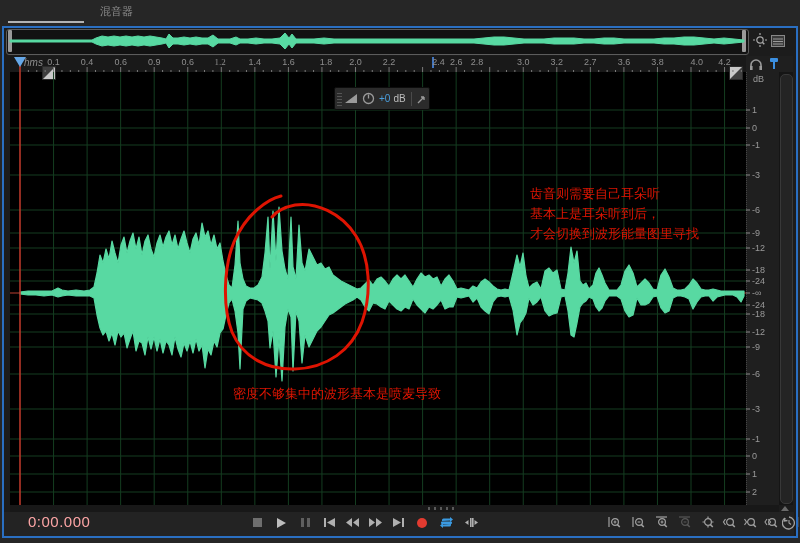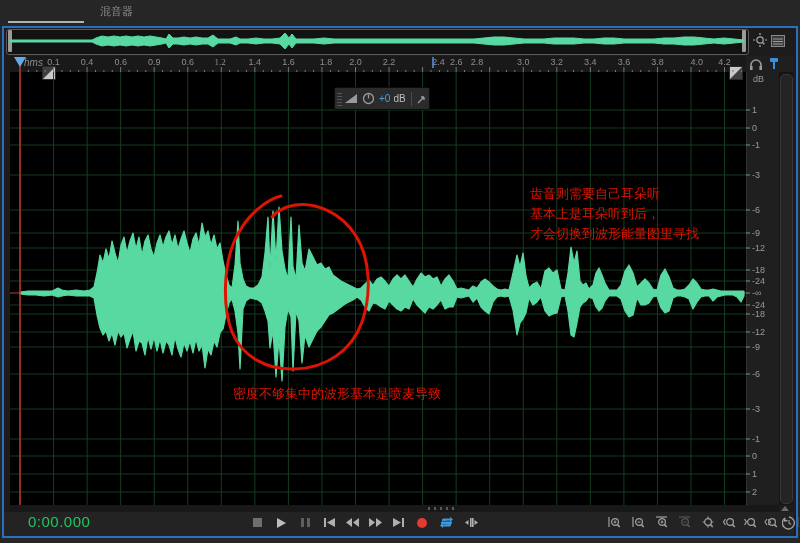--- a/index.html
+++ b/index.html
@@ -49,21 +49,21 @@
        border:1px solid #0c0c0c;border-radius:2px;display:flex;align-items:center;z-index:4;}
   .hud .grip{width:5px;height:15px;margin:0 3px 0 2px;
        background:repeating-linear-gradient(0deg,#555 0 1px,transparent 1px 3px);}
   .hud .val{color:#4a9edd;font-size:10px;margin-left:4px;}
   .hud .unit{color:#bdbdbd;font-size:10px;margin-left:3px;}
   .hud .sep{width:1px;height:14px;background:#4a4a4a;margin:0 5px;}
   
   .red-text{position:absolute;color:#de1402;font-size:13px;line-height:20px;white-space:nowrap;z-index:4;}
   
   .transportbar{position:absolute;left:4px;top:512px;width:790px;height:24px;background:#232323;}
-  .time-display{position:absolute;left:28px;top:513px;font-size:15px;color:#22c55e;letter-spacing:.5px;}
+  .time-display{position:absolute;left:28px;top:513px;font-size:15px;color:#fca5a5;letter-spacing:.5px;}
   .tbtn{position:absolute;top:514px;width:20px;height:17px;display:flex;align-items:center;
         justify-content:center;cursor:default;}
 </style>
 </head>
 <body>
 
 <div class="screen">
 
   <div class="tabbar">
     <div class="tab" style="left:100px;font-family:Liberation Mono, monospace;">
@@ -104,21 +104,21 @@
       <span class="ruler-label" style="left: 242.85px;">1.4</span>
       <span class="ruler-label" style="left: 276.4px;">1.6</span>
       <span class="ruler-label" style="left: 314px;">1.8</span>
       <span class="ruler-label" style="left: 343.5px;">2.0</span>
       <span class="ruler-label" style="left: 377.05px;">2.2</span>
       <span class="ruler-label" style="left: 410.6px; margin-left: 16px;">2.4</span>
       <span class="ruler-label" style="left: 444.15px;">2.6</span>
       <span class="ruler-label" style="left: 465px;">2.8</span>
       <span class="ruler-label" style="left: 511.25px;">3.0</span>
       <span class="ruler-label" style="left: 544.8px;">3.2</span>
-      <span class="ruler-label" style="left: 578.35px;">3.4</span>
+      <span class="ruler-label" style="left: 578.35px;">2.7</span>
       <span class="ruler-label" style="left: 611.9px;">3.6</span>
       <span class="ruler-label" style="left: 645.45px;">3.8</span>
       <span class="ruler-label" style="left: 679px; text-align: right;">4.0</span>
       <span class="ruler-label" style="left: 712.55px;">4.2</span>
     </div>
   <div class="wave-bg"></div>
   <div class="db-corner">
     <svg width="16" height="14" viewBox="0 0 16 14" style="position:absolute;left:2px;top:1px;">
         <path d="M3 11V8a5 5 0 0 1 10 0v3" fill="none" stroke="#9a9a9a" stroke-width="1.6"></path>
         <rect x="2" y="9" width="2.6" height="4" fill="#9a9a9a"></rect>

